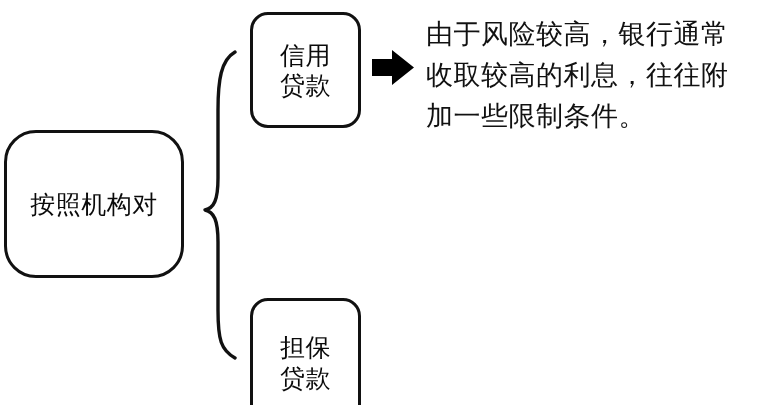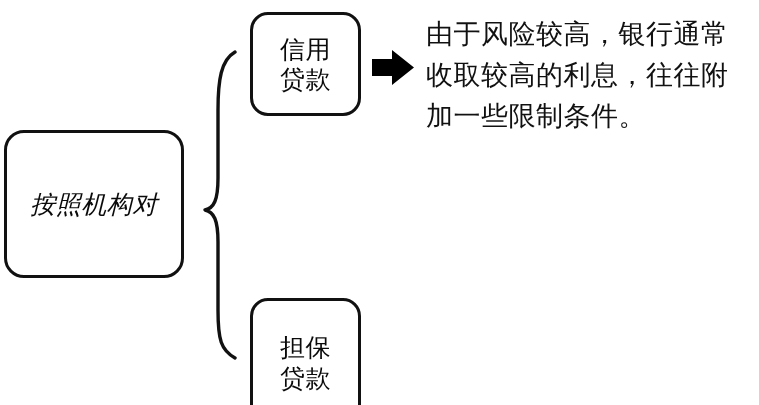--- a/index.html
+++ b/index.html
@@ -39,32 +39,31 @@
     line-height: 1.22;
     letter-spacing: 0.5px;
   }
 
   #node-main {
     left: 4px;
     top: 130px;
     width: 180px;
     height: 148px;
     font-size: 25px;
-    border-radius: 20px;
-    font-style: italic;
+    border-radius: 32px;
   }
   #node-main .line-3 {
     text-indent: 0.55em;
   }
 
   #node-credit {
     left: 250px;
     top: 12px;
     width: 111px;
-    height: 104px;
+    height: 116px;
     font-size: 25px;
   }
 
   #node-secured {
     left: 250px;
     top: 298px;
     width: 111px;
     height: 129px;
     font-size: 25px;
   }

